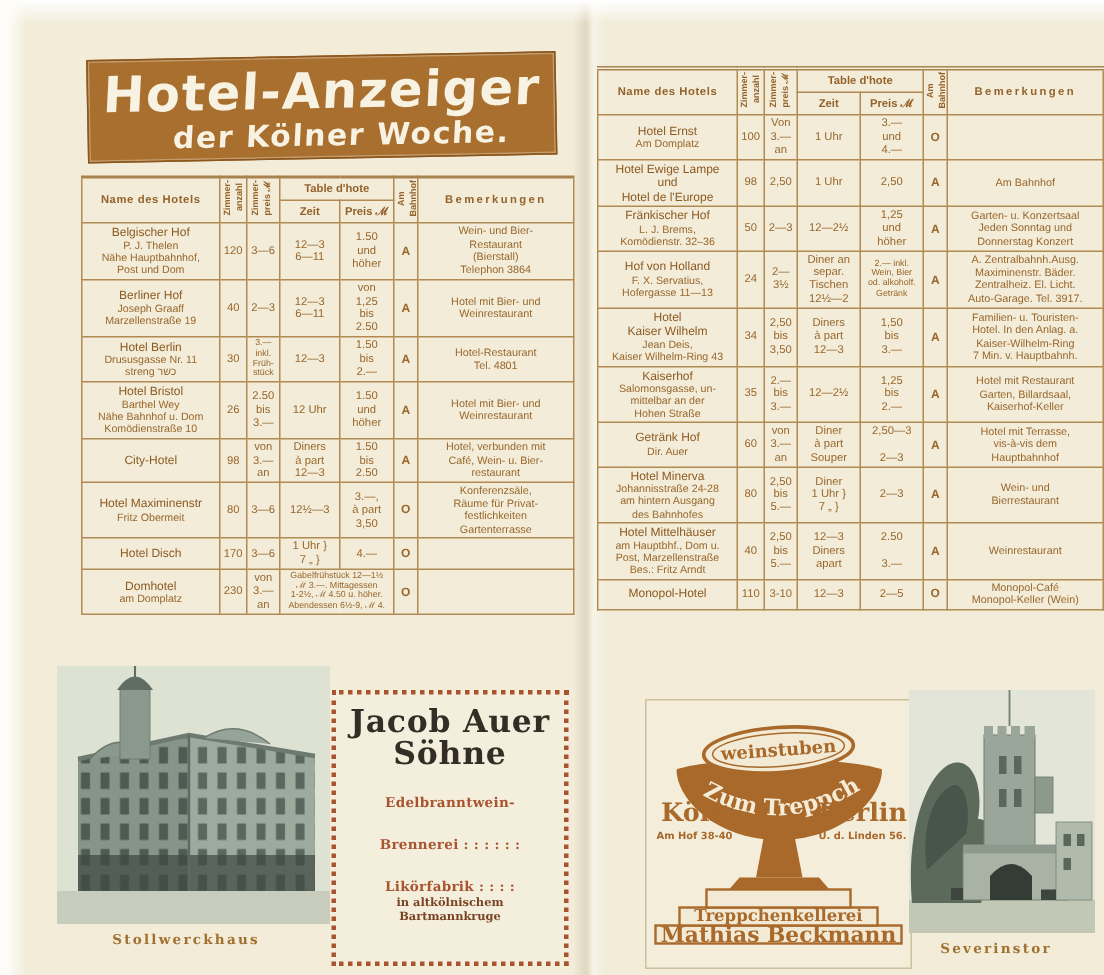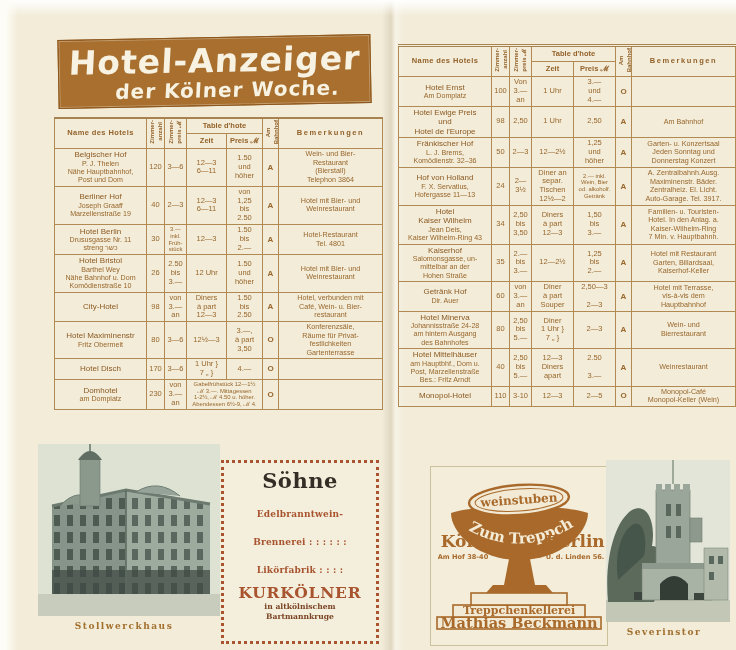--- a/index.html
+++ b/index.html
@@ -248,25 +248,25 @@
       <path d="M98,48 Q120,34 142,52" fill="#96a398" stroke="#6c7a6f" stroke-width="1"></path>
       <rect x="42" y="14" width="20" height="48" fill="#8b988c" stroke="#6c7a6f" stroke-width="0.6"></rect>
       <path d="M40,16 Q52,-2 64,16 Z" fill="#5f6d62"></path>
       <line x1="52" y1="0" x2="52" y2="8" stroke="#5f6d62" stroke-width="1.4"></line>
       <line x1="88" y1="46" x2="88" y2="150" stroke="#5c6a60" stroke-width="1.6"></line>
     </svg>
     <div class="cap">Stollwerckhaus</div>
   </div>
 
   <div class="jacob">
+    <div class="t1">Jacob Auer</div>
     <div class="t2">Söhne</div>
     <div class="ln">Edelbranntwein-</div>
     <div class="ln">Brennerei : : : : : :</div>
     <div class="ln">Likörfabrik  : : : :</div>
-    <div class="prod">KURKÖLNER</div>
     <div class="sub">in altkölnischem</div>
     <div class="sub">Bartmannkruge</div>
   </div>
 
   <table class="hoteltable rt">
     <colgroup>
       <col style="width:93px">
         <col style="width:18px">
         <col style="width:22px">
       <col style="width:42px">
@@ -299,21 +299,21 @@
 3.—
 an</td>
           <td class="c-val">1 Uhr</td>
           <td class="c-val">3.—
 und
 4.—</td>
           <td class="c-bf">O</td>
           <td class="c-bem"></td>
         </tr>
         <tr>
-          <td class="c-name"><div class="hname">Hotel Ewige Preis
+          <td class="c-name"><div class="hname">Hotel Ewige Lampe
 und
 Hotel de l'Europe</div></td>
           <td class="c-val">98</td>
           <td class="c-val">2,50</td>
           <td class="c-val">1 Uhr</td>
           <td class="c-val">2,50</td>
           <td class="c-bf">A</td>
           <td class="c-bem">Am Bahnhof</td>
         </tr>
         <tr>

